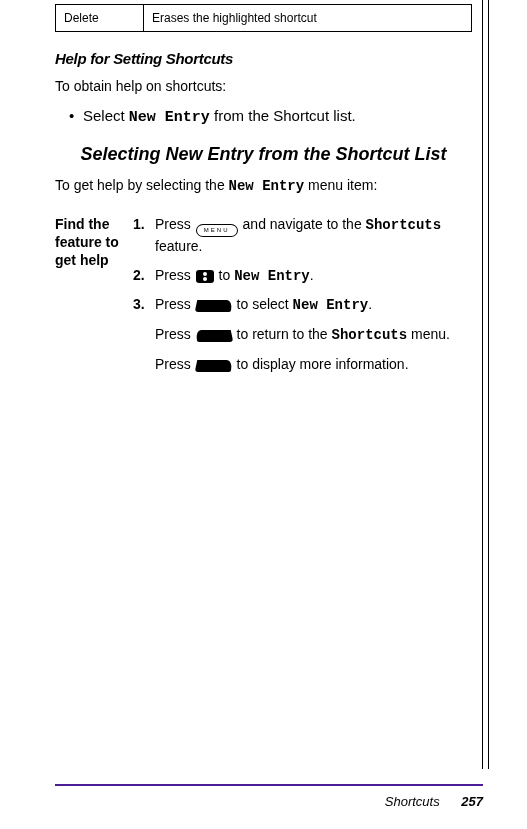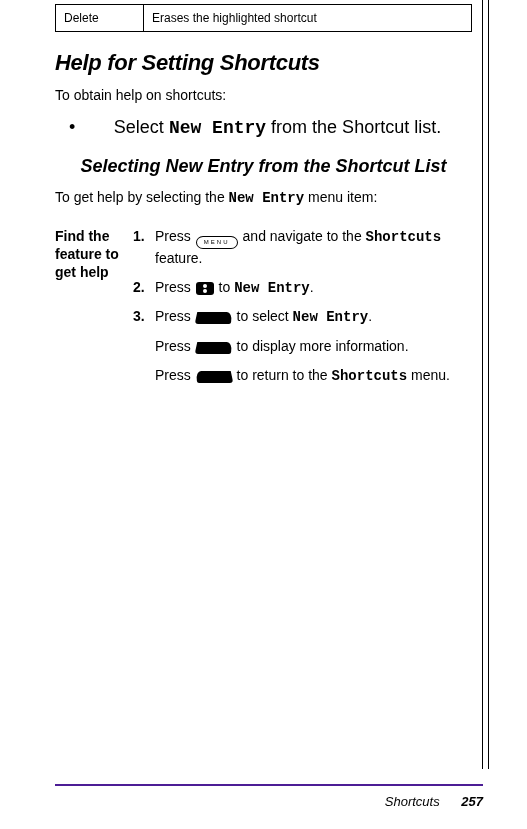--- a/index.html
+++ b/index.html
@@ -28,41 +28,40 @@
     font-size: 12px;
     vertical-align: top;
   }
   table.func-table td:first-child {
     width: 88px;
   }
   h2.section-heading {
     font-family: Arial, Helvetica, sans-serif;
     font-weight: 900;
     font-style: italic;
-    font-size: 22px;
+    font-size: 15px;
     margin: 18px 0 10px 0;
     letter-spacing: -0.3px;
   }
   p.body {
     margin: 10px 0;
     font-size: 14px;
     line-height: 1.35;
   }
   ul.bullets {
     list-style: none;
     padding: 0;
     margin: 6px 0 14px 0;
   }
   ul.bullets li {
     padding-left: 28px;
     margin-bottom: 10px;
     position: relative;
-    font-size: 18px;
+    font-size: 15px;
     line-height: 1.35;
-    text-align: center;
   }
   ul.bullets li::before {
     content: "•";
     position: absolute;
     left: 14px;
     top: 0;
   }
   h3.subheading {
     font-family: Arial, Helvetica, sans-serif;
     font-weight: 900;
@@ -261,25 +260,25 @@
 
       <div class="step-item">
         <div class="step-num">3.</div>
         <div class="step-body">
           <span>Press </span><span class="key-icon key-soft-right"></span><span> to select </span><span class="mono-bold">New Entry</span><span>.</span>
         </div>
       </div>
 
 
       <div class="step-cont">
+        <span>Press </span><span class="key-icon key-soft-left"></span><span> to return to the </span><span class="mono-bold">Shortcuts</span><span> menu.</span>
+      </div>
+
+      <div class="step-cont">
         <span>Press </span><span class="key-icon key-soft-right"></span><span> to display more information.</span>
-      </div>
-
-      <div class="step-cont">
-        <span>Press </span><span class="key-icon key-soft-left"></span><span> to return to the </span><span class="mono-bold">Shortcuts</span><span> menu.</span>
       </div>
 
     </div>
   </div>
 
 </div>
 
 <div class="footer">
   <span class="label">Shortcuts</span>
   <span class="num">257</span>

